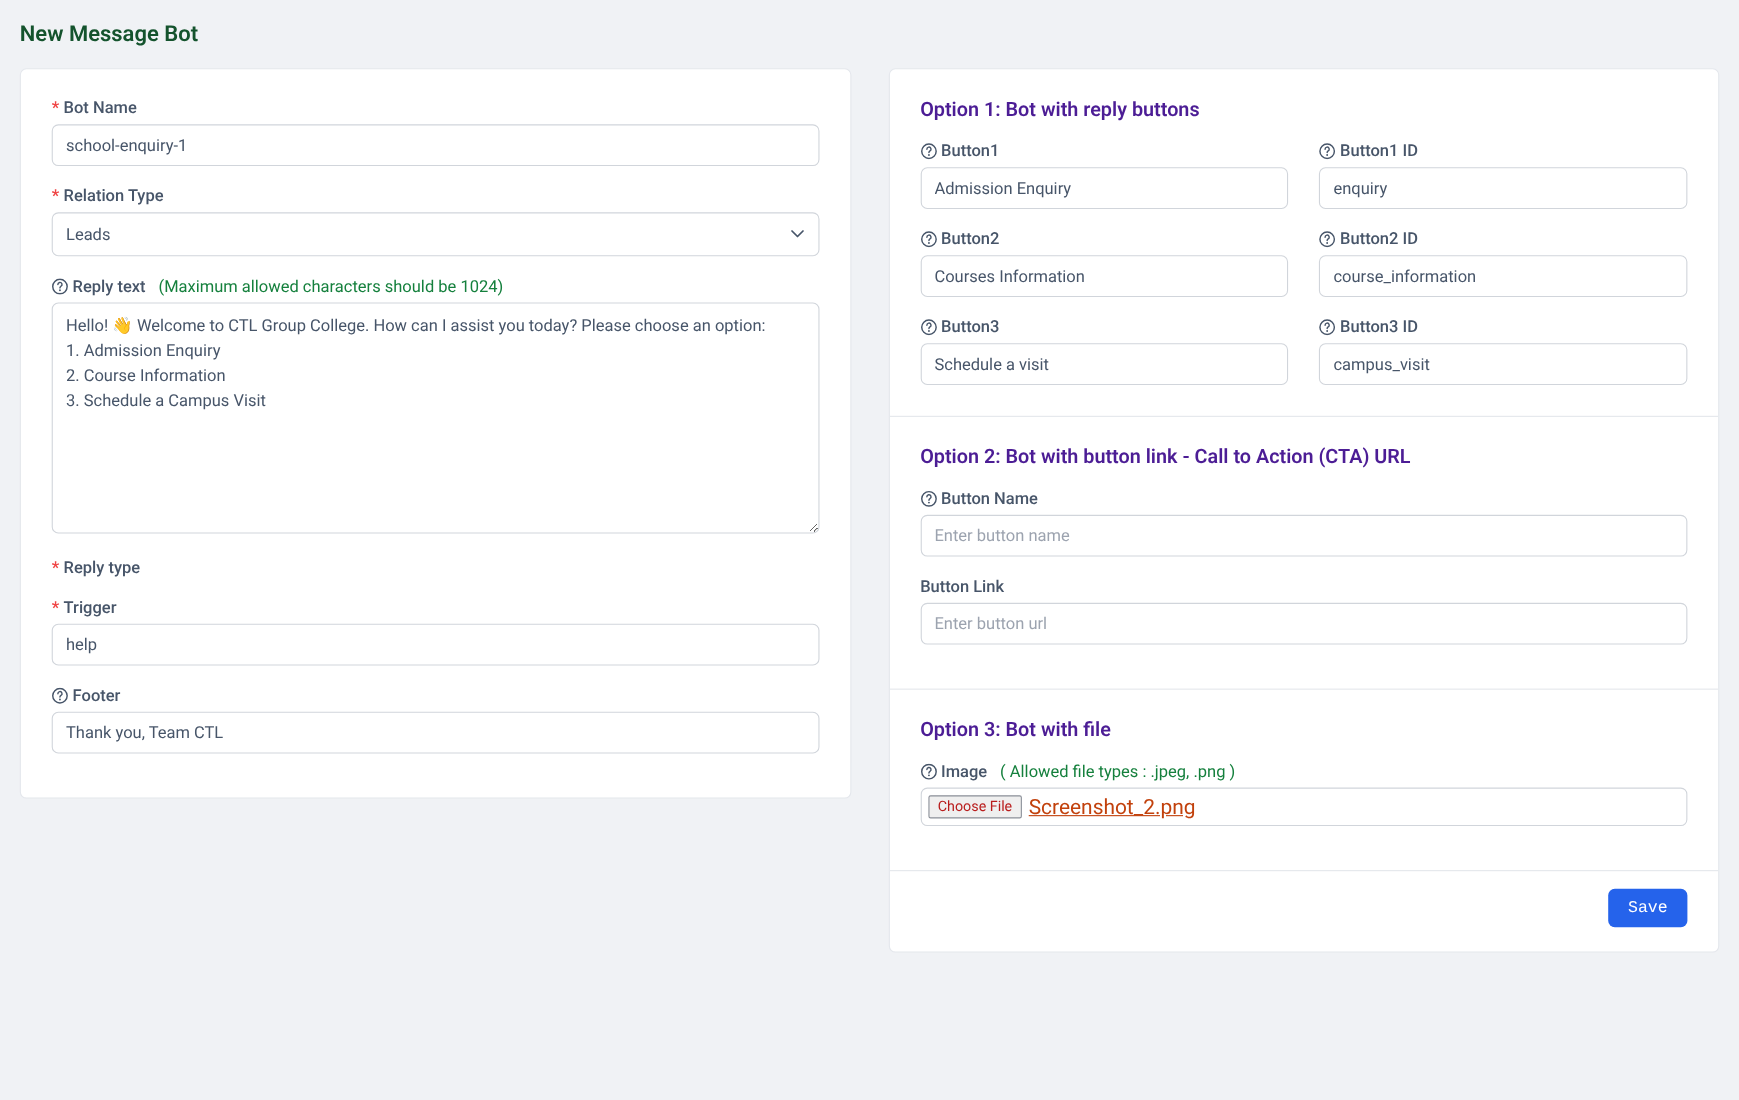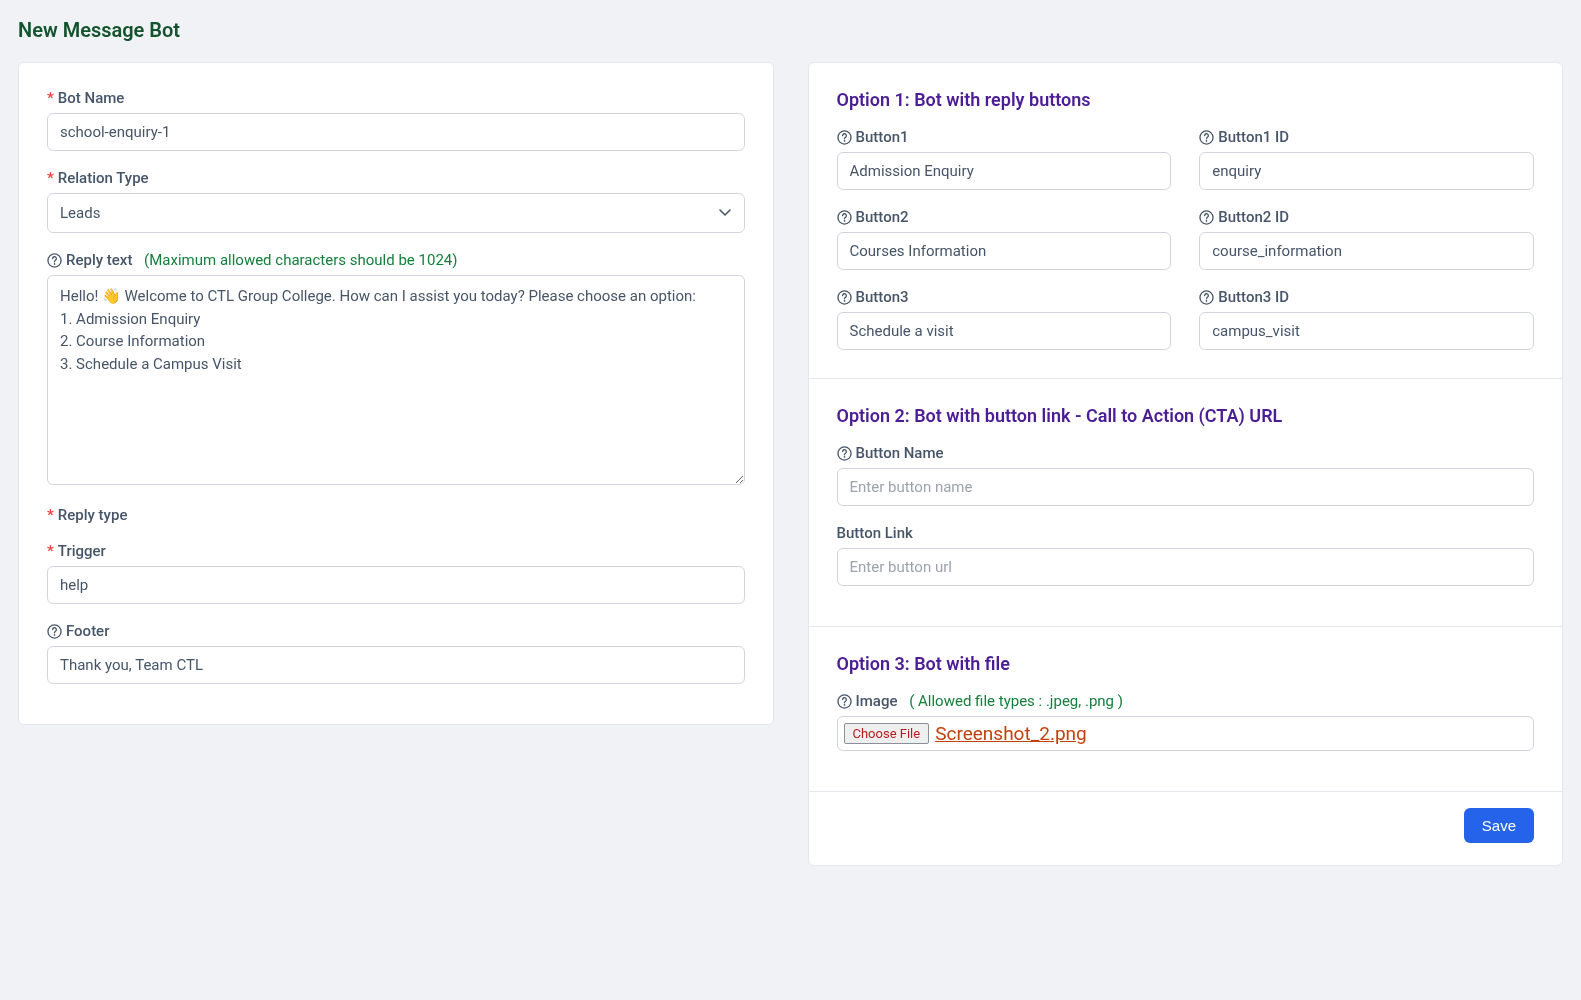--- a/index.html
+++ b/index.html
@@ -125,21 +125,21 @@
     padding: 16px 28px 22px 28px;
   }
   .save-btn {
     background: #2563eb;
     color: #fff;
     border: none;
     border-radius: 6px;
     padding: 9px 18px;
     font-size: 15px;
     font-weight: 500;
-    font-family: Liberation Sans, sans-serif;
+    font-family: Liberation Mono, monospace;
     cursor: pointer;
   }
 </style>
 </head>
 <body>
 
 <svg width="0" height="0" style="position:absolute">
   <defs>
     <g id="ic-help">
       <circle cx="8" cy="8" r="7" fill="none" stroke="currentColor" stroke-width="1.4"></circle>

